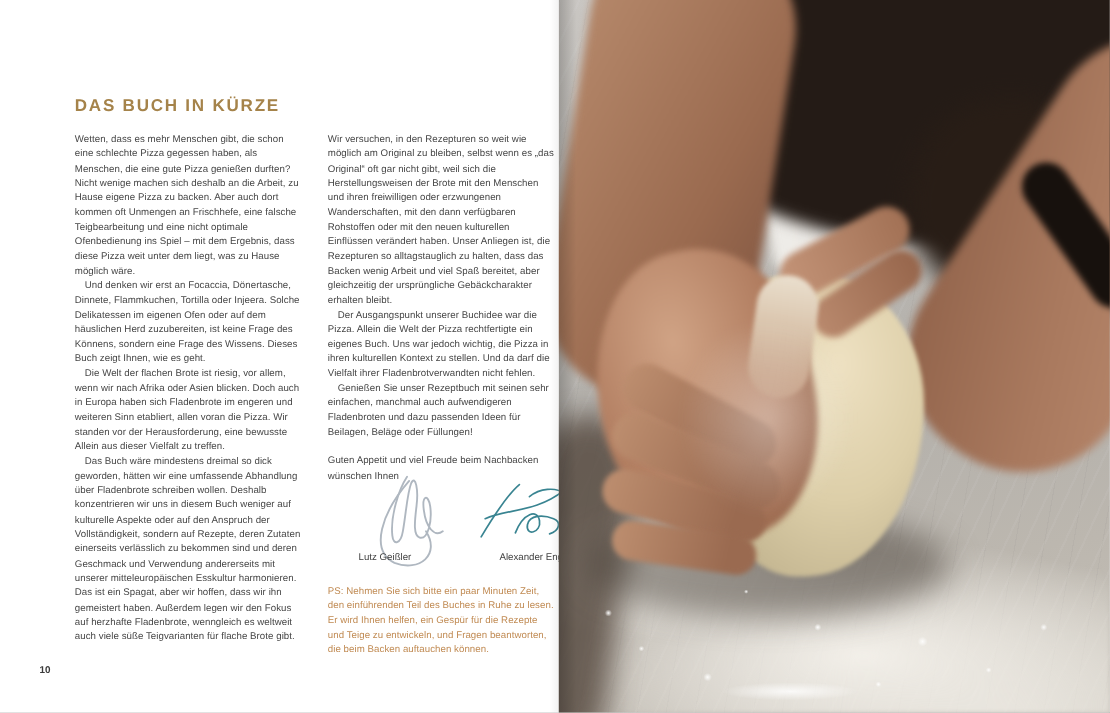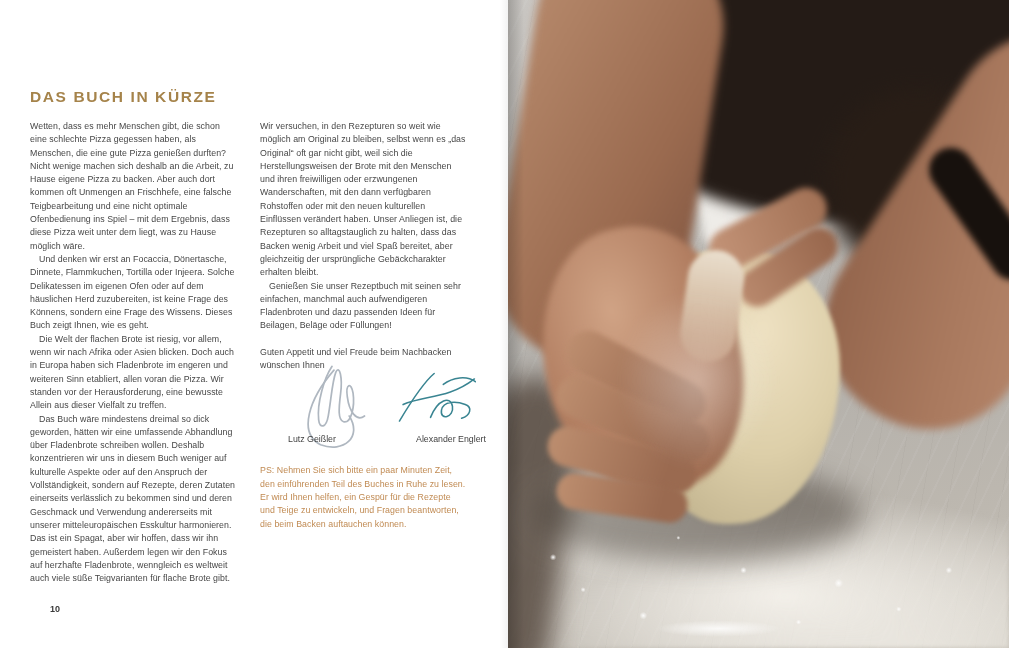--- a/index.html
+++ b/index.html
@@ -4,21 +4,21 @@
 <style>
   html,body{margin:0;padding:0;background:#777;}
   *{box-sizing:border-box;}
   .spread{
     position:relative;width:1009px;height:648px;background:#ffffff;
     font-family:"Liberation Sans",sans-serif;display:flex;overflow:hidden;
   }
   
   .page-left{
     position:relative;width:508px;height:648px;background:#ffffff;
-    padding:88px 0 0 30px;flex:none;
+    padding:88px 0 0 68px;flex:none;
   }
   .page-left::after{
     content:"";position:absolute;right:0;top:0;width:8px;height:100%;
     background:linear-gradient(90deg,rgba(0,0,0,0),rgba(0,0,0,.05));
   }
   h1.kicker{
     margin:0 0 14px 0;font-size:15.5px;font-weight:700;letter-spacing:1.6px;
     color:#a5834a;
   }
   .columns{display:flex;gap:23px;}
@@ -31,21 +31,21 @@
   .col p.closing{text-indent:0;margin-top:13px;}
   .col p.ps{text-indent:0;margin-top:14px;color:#c08a52;}
   .signatures{position:relative;height:76px;margin-top:2px;}
   .sig-block{position:absolute;bottom:6px;font-size:8.8px;color:#3f3f3f;}
   .sig-block.lutz{left:28px;width:110px;}
   .sig-block.englert{left:136px;width:110px;text-align:center;}
   .sig-svg{position:absolute;pointer-events:none;}
   .sig-svg.lutz{left:30px;top:-16px;width:86px;height:96px;}
   .sig-svg.englert{left:128px;top:-6px;width:96px;height:64px;}
   .page-number{
-    position:absolute;left:50px;top:604px;font-size:9px;font-weight:700;color:#3a3a3a;
+    position:absolute;left:36px;top:604px;font-size:9px;font-weight:700;color:#3a3a3a;
   }
   
   .photo{
     position:relative;width:501px;height:648px;flex:none;overflow:hidden;
     background:linear-gradient(170deg,#c9c6c2 0%,#bdbab5 28%,#b3b0ab 55%,#bcb7af 78%,#c6c1b8 100%);
   }
   .photo > div{position:absolute;}
   .marble-veins{
     inset:0;opacity:.5;
     background:
@@ -169,20 +169,21 @@
     <div class="columns">
       <div class="col">
         <p>Wetten, dass es mehr Menschen gibt, die schon eine schlechte Pizza gegessen haben, als Menschen, die eine gute Pizza genießen durften? Nicht wenige machen sich deshalb an die Arbeit, zu Hause eigene Pizza zu backen. Aber auch dort kommen oft Unmengen an Frischhefe, eine falsche Teigbearbeitung und eine nicht optimale Ofenbedienung ins Spiel – mit dem Ergebnis, dass diese Pizza weit unter dem liegt, was zu Hause möglich wäre.</p>
         <p>Und denken wir erst an Focaccia, Dönertasche, Dinnete, Flammkuchen, Tortilla oder Injeera. Solche Delikatessen im eigenen Ofen oder auf dem häuslichen Herd zuzubereiten, ist keine Frage des Könnens, sondern eine Frage des Wissens. Dieses Buch zeigt Ihnen, wie es geht.</p>
         <p>Die Welt der flachen Brote ist riesig, vor allem, wenn wir nach Afrika oder Asien blicken. Doch auch in Europa haben sich Fladenbrote im engeren und weiteren Sinn etabliert, allen voran die Pizza. Wir standen vor der Herausforderung, eine bewusste Allein aus dieser Vielfalt zu treffen.</p>
         <p>Das Buch wäre mindestens dreimal so dick geworden, hätten wir eine umfassende Abhandlung über Fladenbrote schreiben wollen. Deshalb konzentrieren wir uns in diesem Buch weniger auf kulturelle Aspekte oder auf den Anspruch der Vollständigkeit, sondern auf Rezepte, deren Zutaten einerseits verlässlich zu bekommen sind und deren Geschmack und Verwendung andererseits mit unserer mitteleuropäischen Esskultur harmonieren. Das ist ein Spagat, aber wir hoffen, dass wir ihn gemeistert haben. Außerdem legen wir den Fokus auf herzhafte Fladenbrote, wenngleich es weltweit auch viele süße Teigvarianten für flache Brote gibt.</p>
       </div>
 
       <div class="col">
         <p>Wir versuchen, in den Rezepturen so weit wie möglich am Original zu bleiben, selbst wenn es „das Original“ oft gar nicht gibt, weil sich die Herstellungsweisen der Brote mit den Menschen und ihren freiwilligen oder erzwungenen Wanderschaften, mit den dann verfügbaren Rohstoffen oder mit den neuen kulturellen Einflüssen verändert haben. Unser Anliegen ist, die Rezepturen so alltagstauglich zu halten, dass das Backen wenig Arbeit und viel Spaß bereitet, aber gleichzeitig der ursprüngliche Gebäckcharakter erhalten bleibt.</p>
+        <p>Der Ausgangspunkt unserer Buchidee war die Pizza. Allein die Welt der Pizza rechtfertigte ein eigenes Buch. Uns war jedoch wichtig, die Pizza in ihren kulturellen Kontext zu stellen. Und da darf die Vielfalt ihrer Fladenbrotverwandten nicht fehlen.</p>
         <p>Genießen Sie unser Rezeptbuch mit seinen sehr einfachen, manchmal auch aufwendigeren Fladenbroten und dazu passenden Ideen für Beilagen, Beläge oder Füllungen!</p>
         <p class="closing">Guten Appetit und viel Freude beim Nachbacken wünschen Ihnen</p>
 
         <div class="signatures">
           <svg class="sig-svg lutz" viewBox="0 0 90 95" fill="none" stroke="#a7b0ba" stroke-width="1.8" stroke-linecap="round" opacity="0.9">
             <path d="M44 6 C 36 18, 28 44, 30 62 C 31 72, 38 70, 40 58 C 43 42, 44 22, 48 12 C 52 4, 55 18, 53 34 C 51 50, 50 62, 56 64 C 64 66, 68 48, 66 34 C 64 22, 58 24, 60 38 C 62 54, 70 64, 78 58"></path>
             <path d="M46 10 C 20 40, 8 76, 32 88 C 56 97, 76 80, 62 58"></path>
           </svg>
           <svg class="sig-svg englert" viewBox="0 0 100 70" fill="none" stroke="#2f7e8c" stroke-width="1.7" stroke-linecap="round" opacity="0.95">
             <path d="M10 58 C 22 38, 36 16, 48 6"></path>

